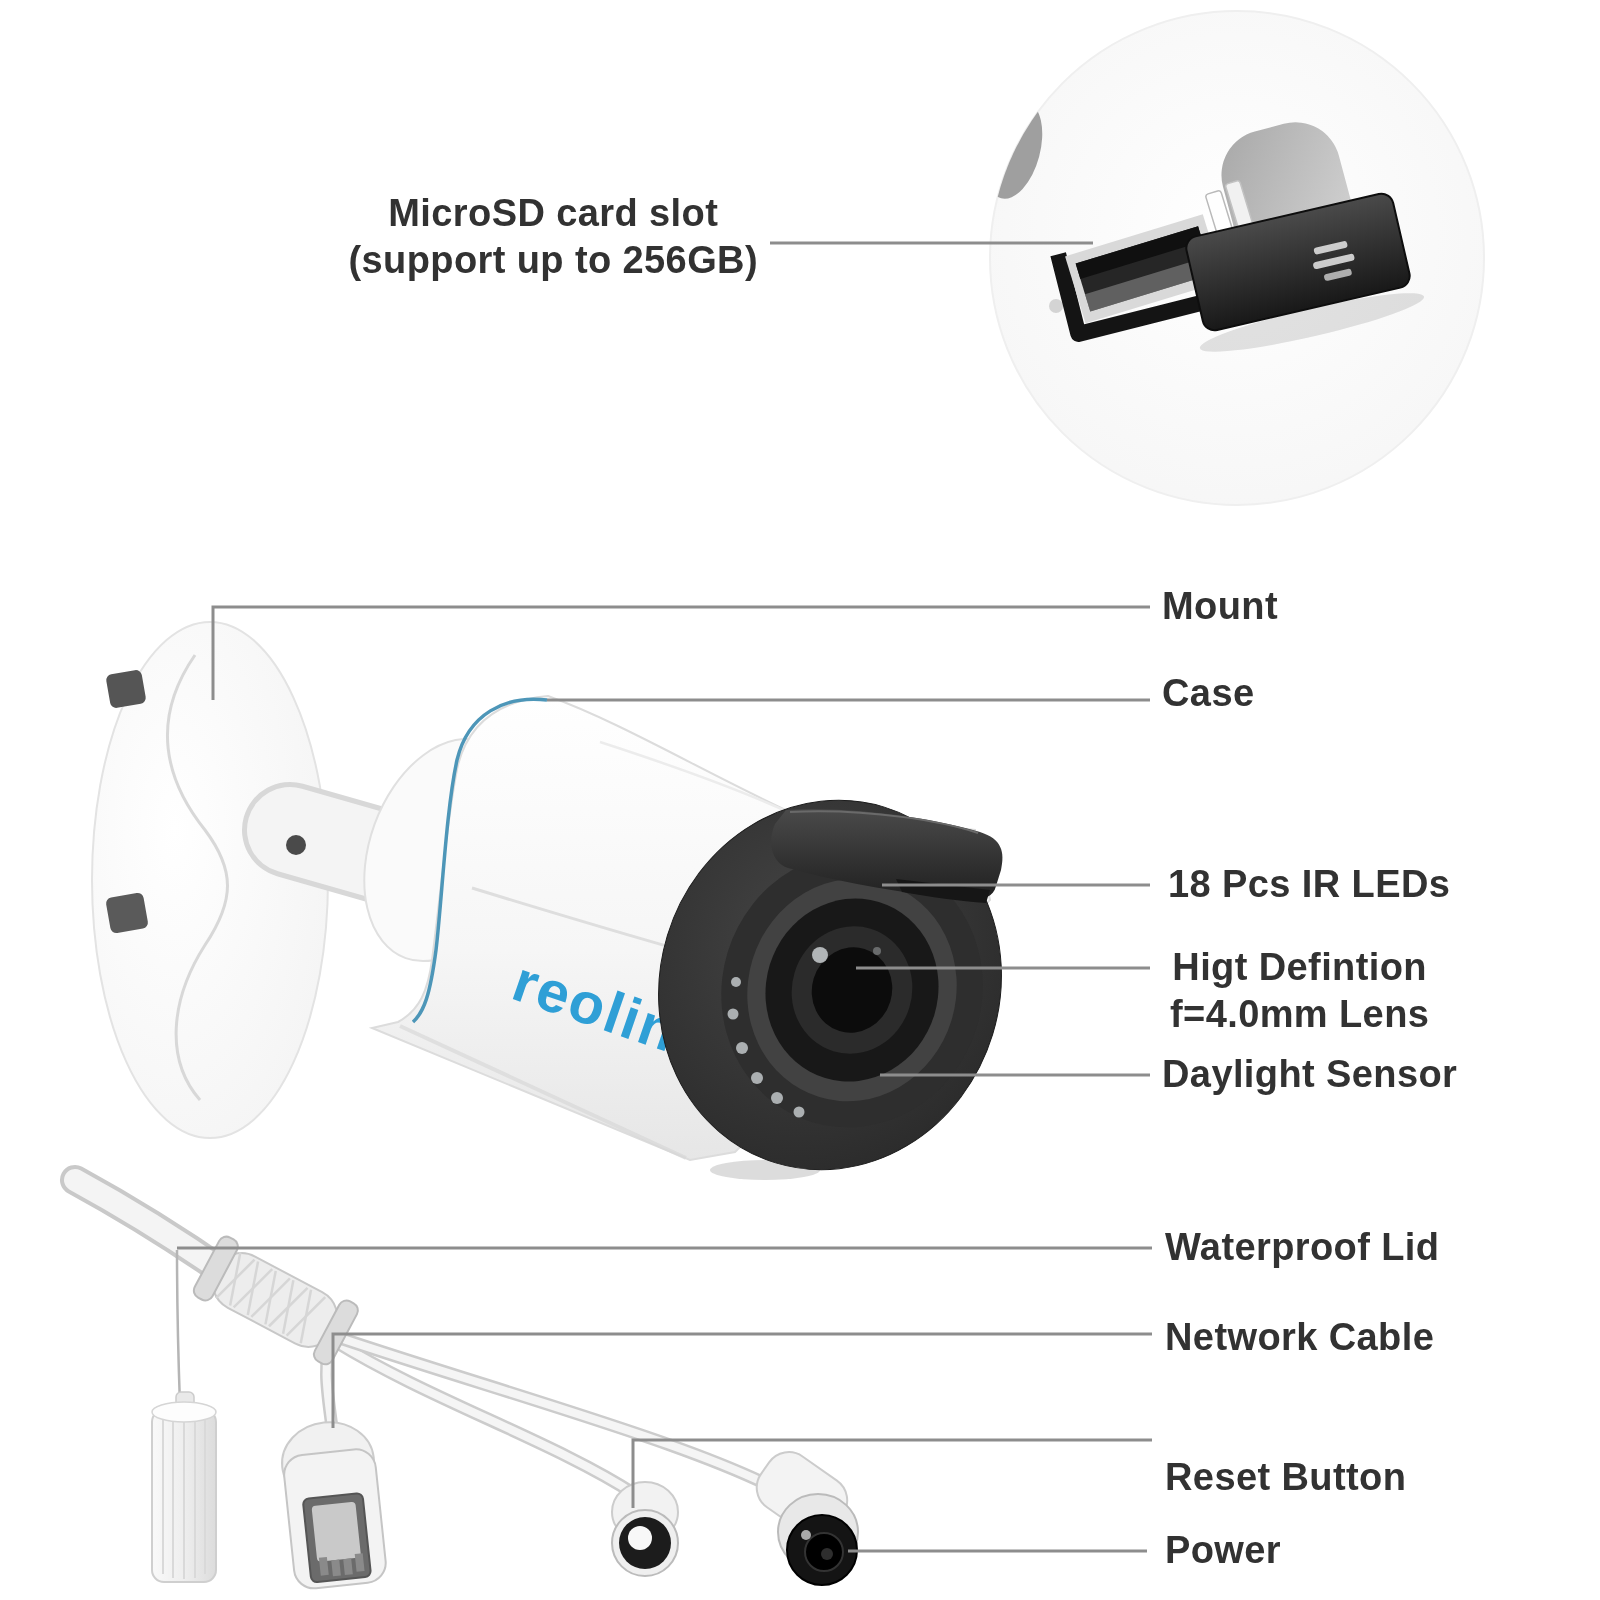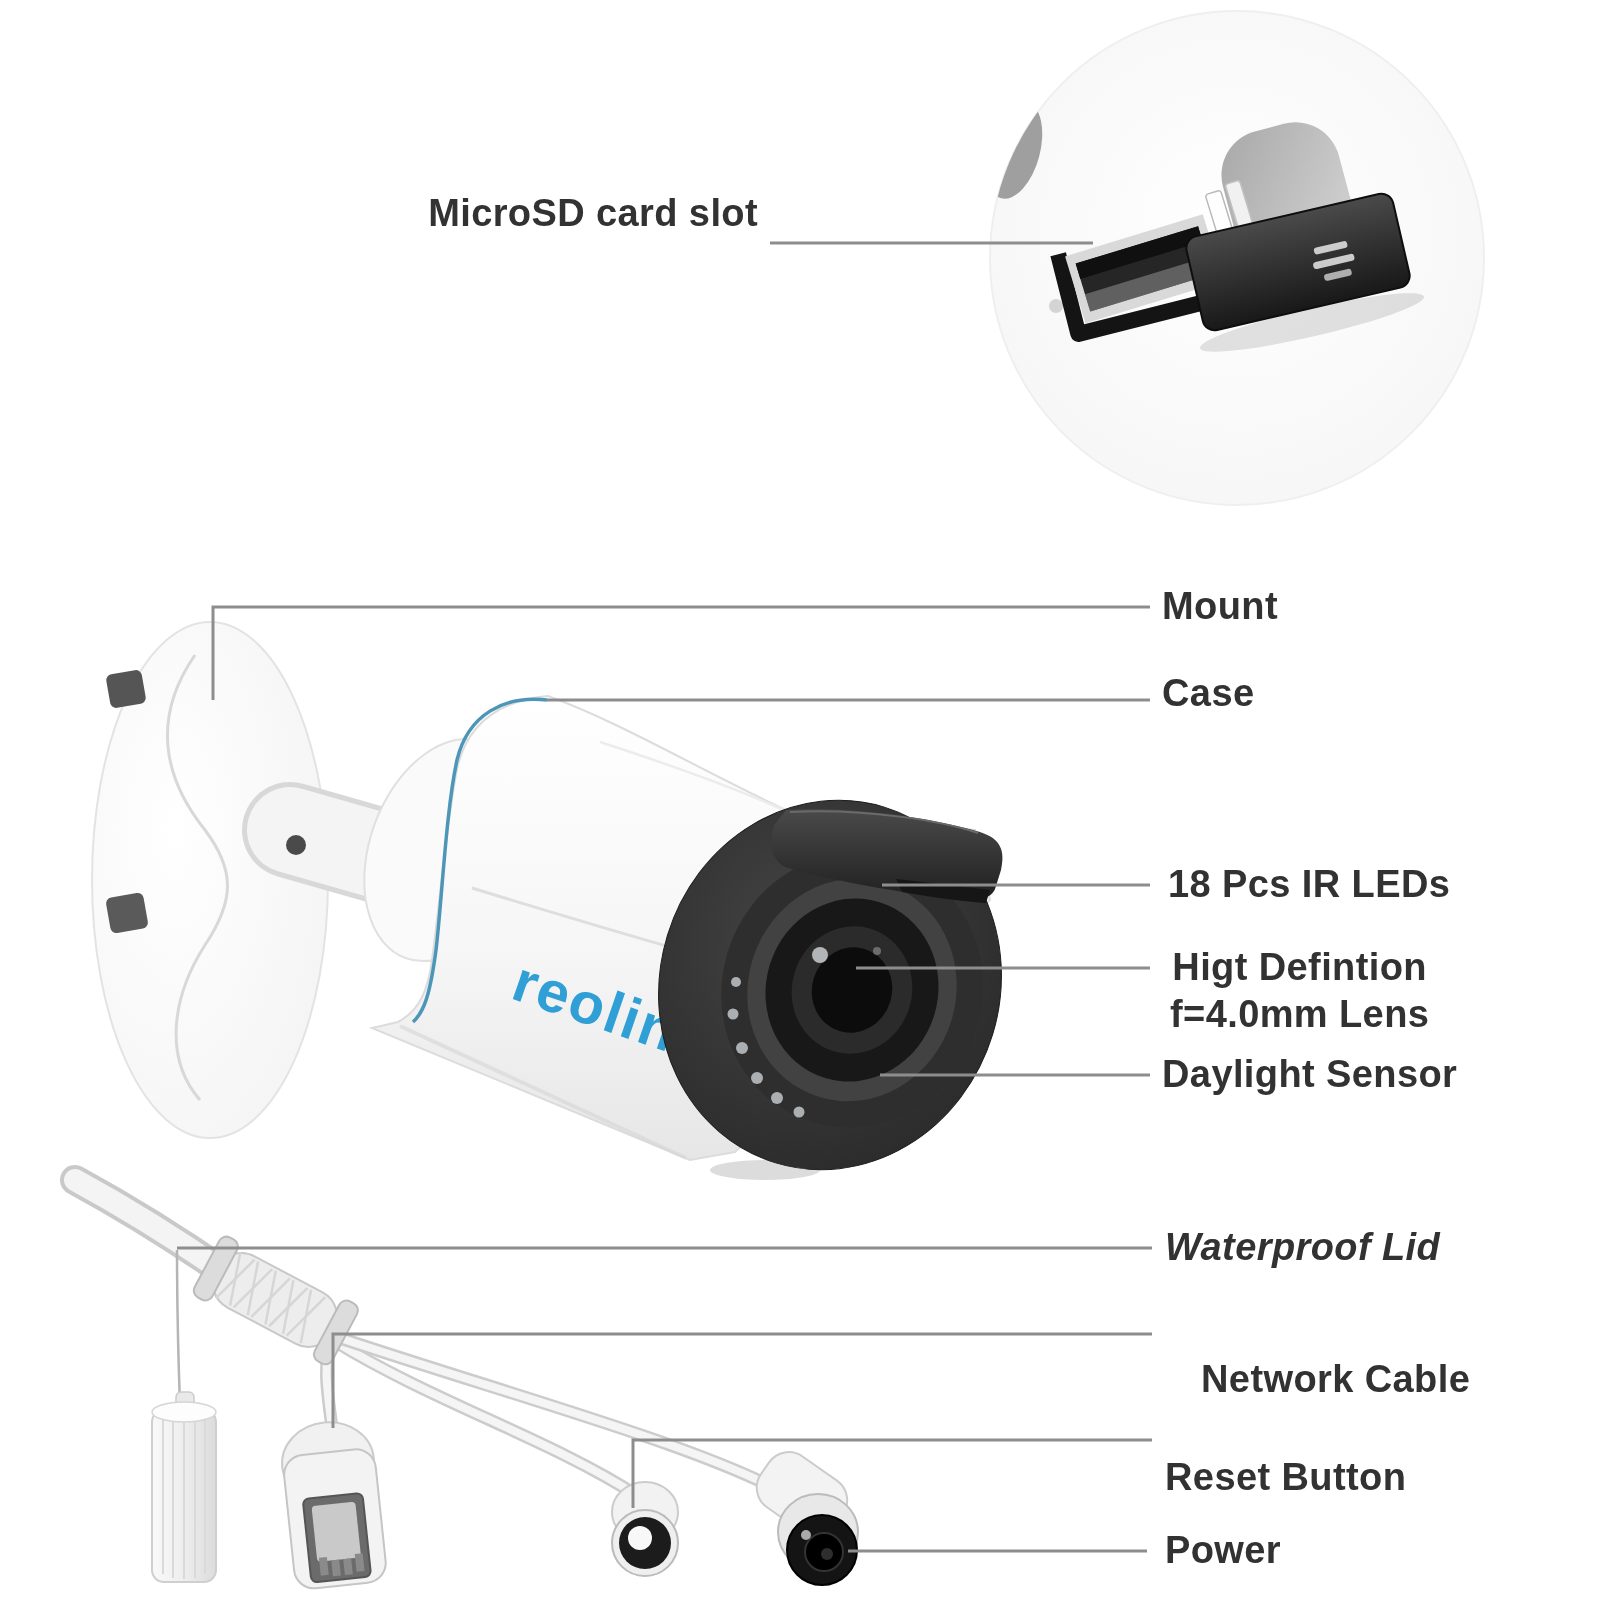--- a/index.html
+++ b/index.html
@@ -225,20 +225,21 @@
     <path d="M1152,1334 L333,1334 L333,1428"></path>
     <path d="M1152,1440 L633,1440 L633,1508"></path>
     <path d="M1147,1551 L848,1551"></path>
   </g>
 
   <path d="M547,700 C505,695 468,714 457,760 C446,810 442,900 436,950 C430,995 424,1012 413,1022" fill="none" stroke="#4d96b8" stroke-width="3.5"></path>
 </svg>
 
 <div class="callout right" style="right:842px;top:190px;">
   <div>MicroSD card slot</div>
+  <div>(support up to 256GB)</div>
 </div>
 
 <div class="callout" style="left:1162px;top:583px;">
   <div>Mount</div>
 </div>
 
 <div class="callout" style="left:1162px;top:670px;">
   <div>Case</div>
 </div>
 
@@ -248,25 +249,25 @@
 
 <div class="callout" style="left:1170px;top:944px;">
   <div>Higt Defintion</div>
   <div>f=4.0mm Lens</div>
 </div>
 
 <div class="callout" style="left:1162px;top:1051px;">
   <div>Daylight Sensor</div>
 </div>
 
-<div class="callout" style="left:1165px;top:1224px;font-style:italic;">
+<div class="callout" style="left:1165px;top:1224px;">
   <div>Waterproof Lid</div>
 </div>
 
-<div class="callout" style="left:1165px;top:1356px;margin-left:36px;">
+<div class="callout" style="left:1165px;top:1314px;">
   <div>Network Cable</div>
 </div>
 
 <div class="callout" style="left:1165px;top:1416px;margin-top:38px;">
   <div>Reset Button</div>
 </div>
 
 <div class="callout" style="left:1165px;top:1527px;">
   <div>Power</div>
 </div>

